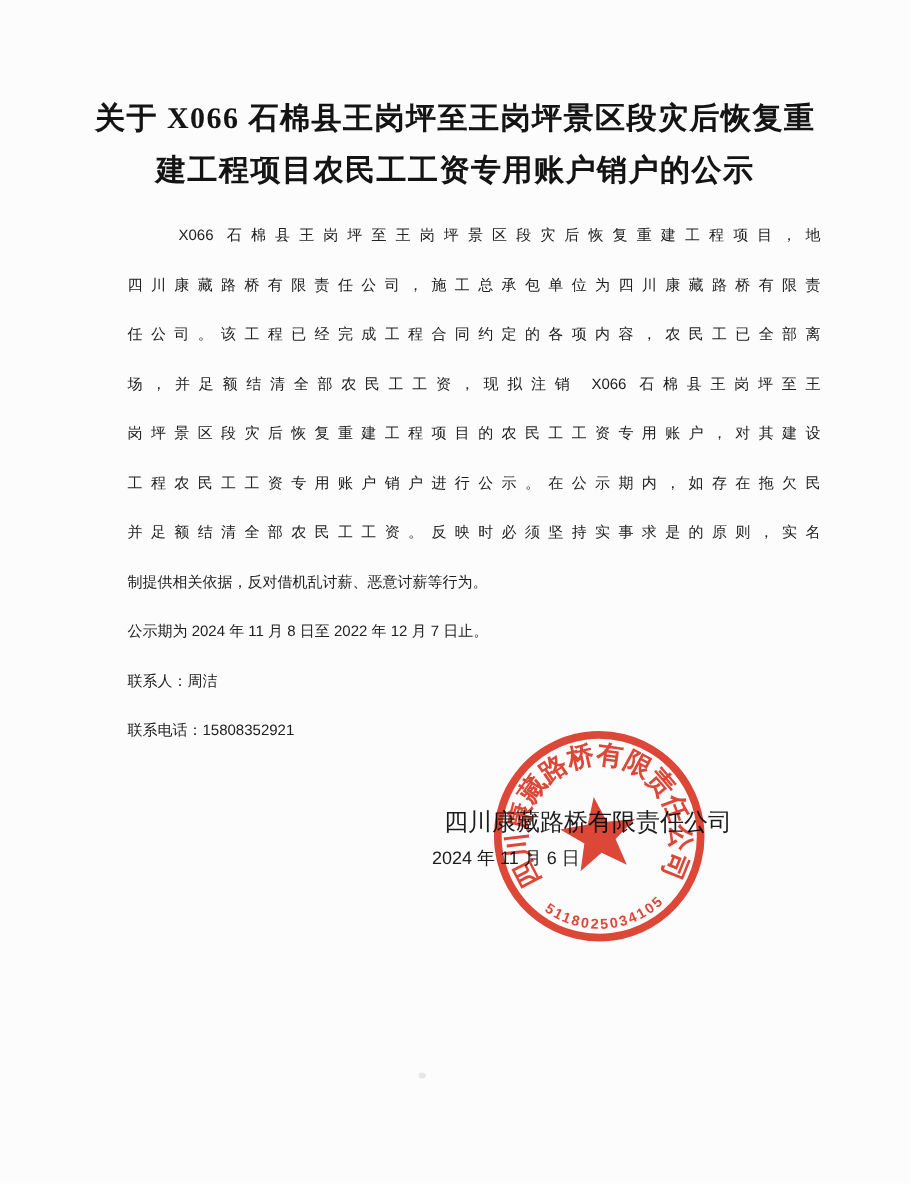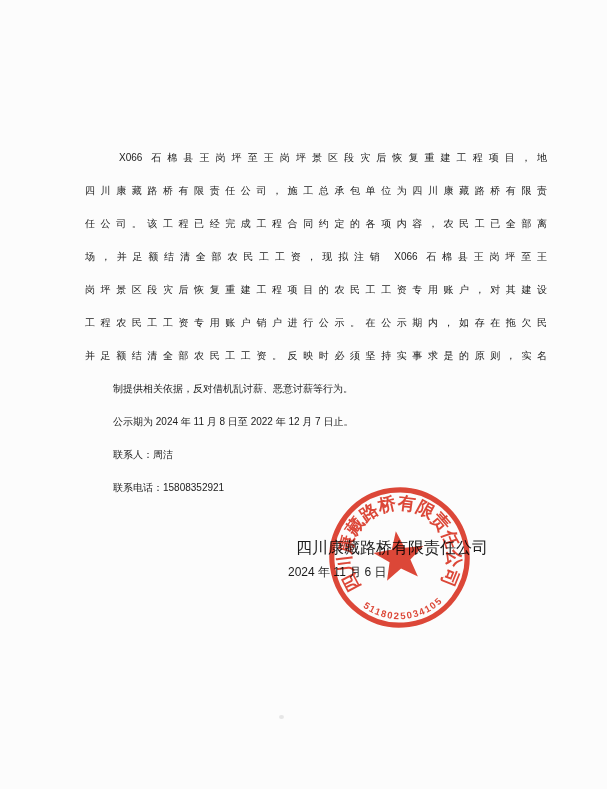--- a/index.html
+++ b/index.html
@@ -43,21 +43,20 @@
     text-align: justify;
     text-align-last: justify;
     white-space: nowrap;
   }
   .body-line.indent {
     text-indent: 34px;
   }
   .body-line.no-stretch {
     text-align: left;
     text-align-last: left;
-    margin-left: 28px;
   }
   .signature-company {
     position: absolute;
     top: 538px;
     left: 288px;
     width: 208px;
     text-align: center;
     font-size: 16px;
     color: #1c1c1c;
     white-space: nowrap;
@@ -100,20 +99,24 @@
     border-radius: 50%;
     opacity: 0.22;
     filter: blur(0.5px);
   }
 </style>
 </head>
 <body>
 
 <div class="page">
 
+  <div class="title-block">
+    <div>关于 X066 石棉县王岗坪至王岗坪景区段灾后恢复重</div>
+    <div>建工程项目农民工工资专用账户销户的公示</div>
+  </div>
 
   <div class="body-block">
     <div class="body-line indent">X066 石棉县王岗坪至王岗坪景区段灾后恢复重建工程项目，地</div>
     <div class="body-line">四川康藏路桥有限责任公司，施工总承包单位为四川康藏路桥有限责</div>
     <div class="body-line">任公司。该工程已经完成工程合同约定的各项内容，农民工已全部离</div>
     <div class="body-line">场，并足额结清全部农民工工资，现拟注销 X066 石棉县王岗坪至王</div>
     <div class="body-line">岗坪景区段灾后恢复重建工程项目的农民工工资专用账户，对其建设</div>
     <div class="body-line">工程农民工工资专用账户销户进行公示。在公示期内，如存在拖欠民</div>
     <div class="body-line">并足额结清全部农民工工资。反映时必须坚持实事求是的原则，实名</div>
     <div class="body-line no-stretch">制提供相关依据，反对借机乱讨薪、恶意讨薪等行为。</div>

